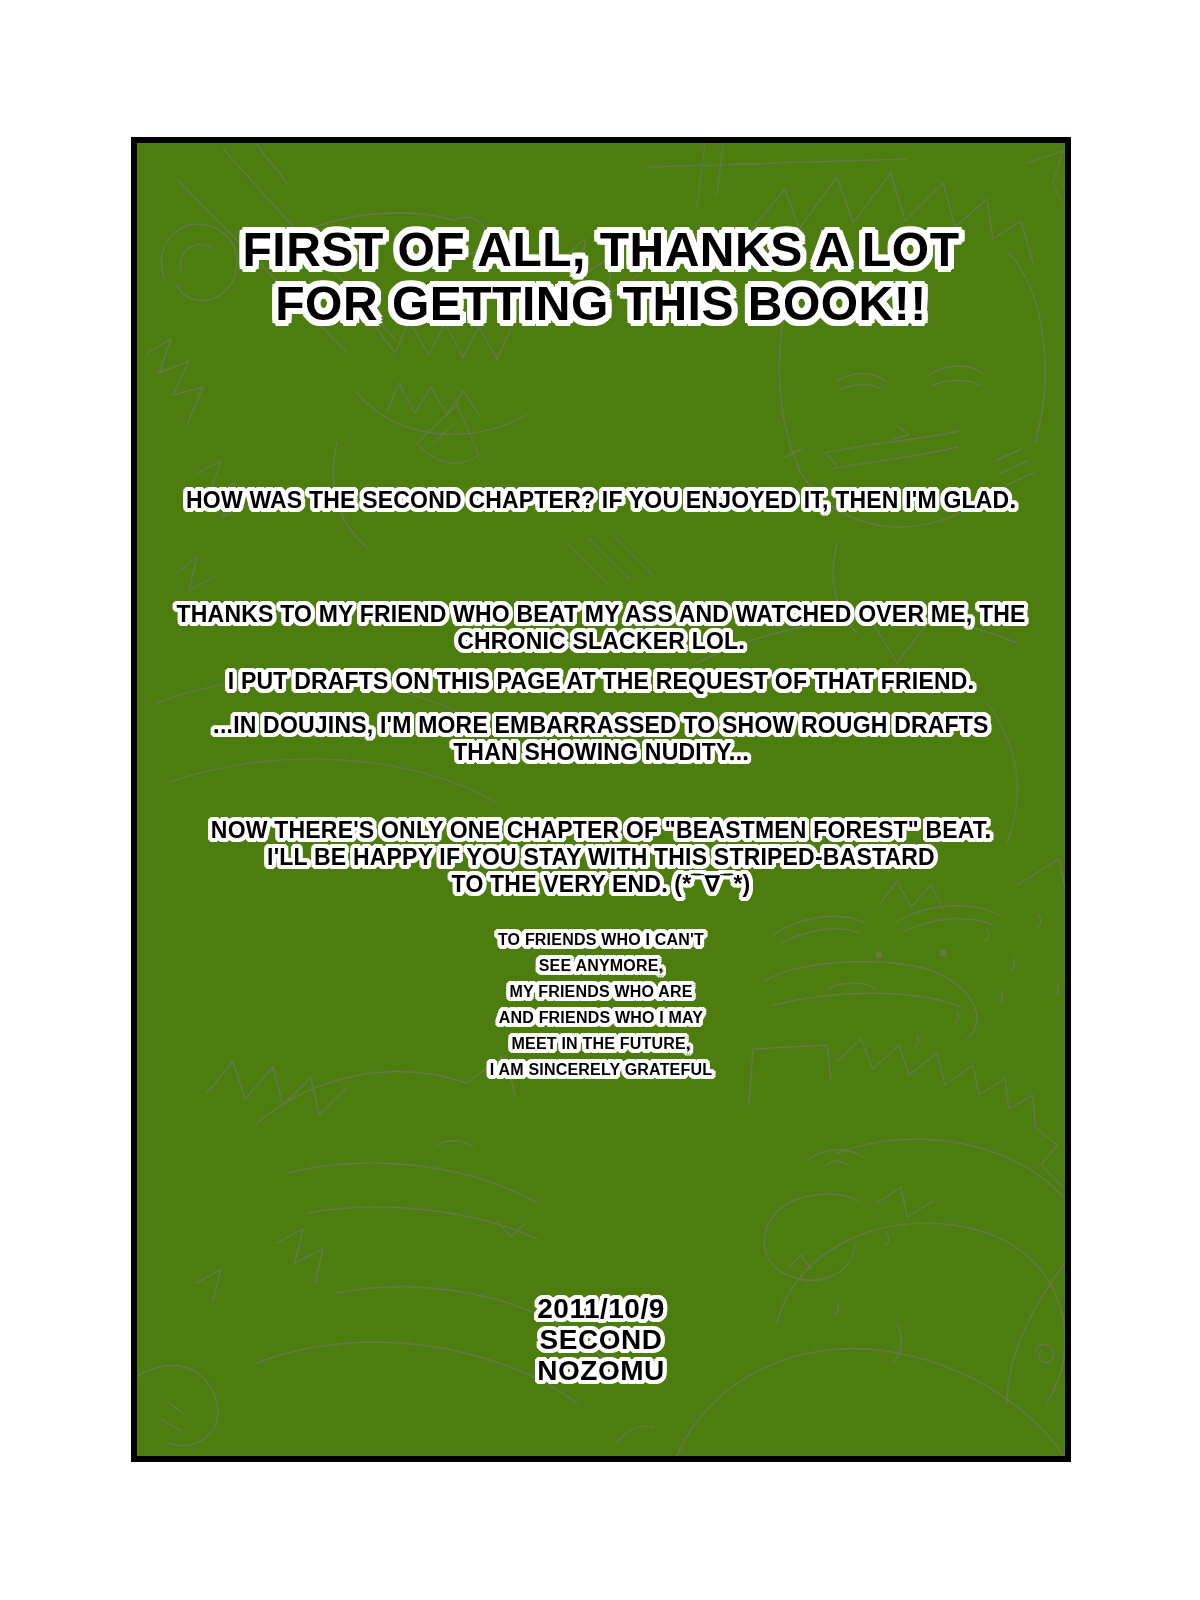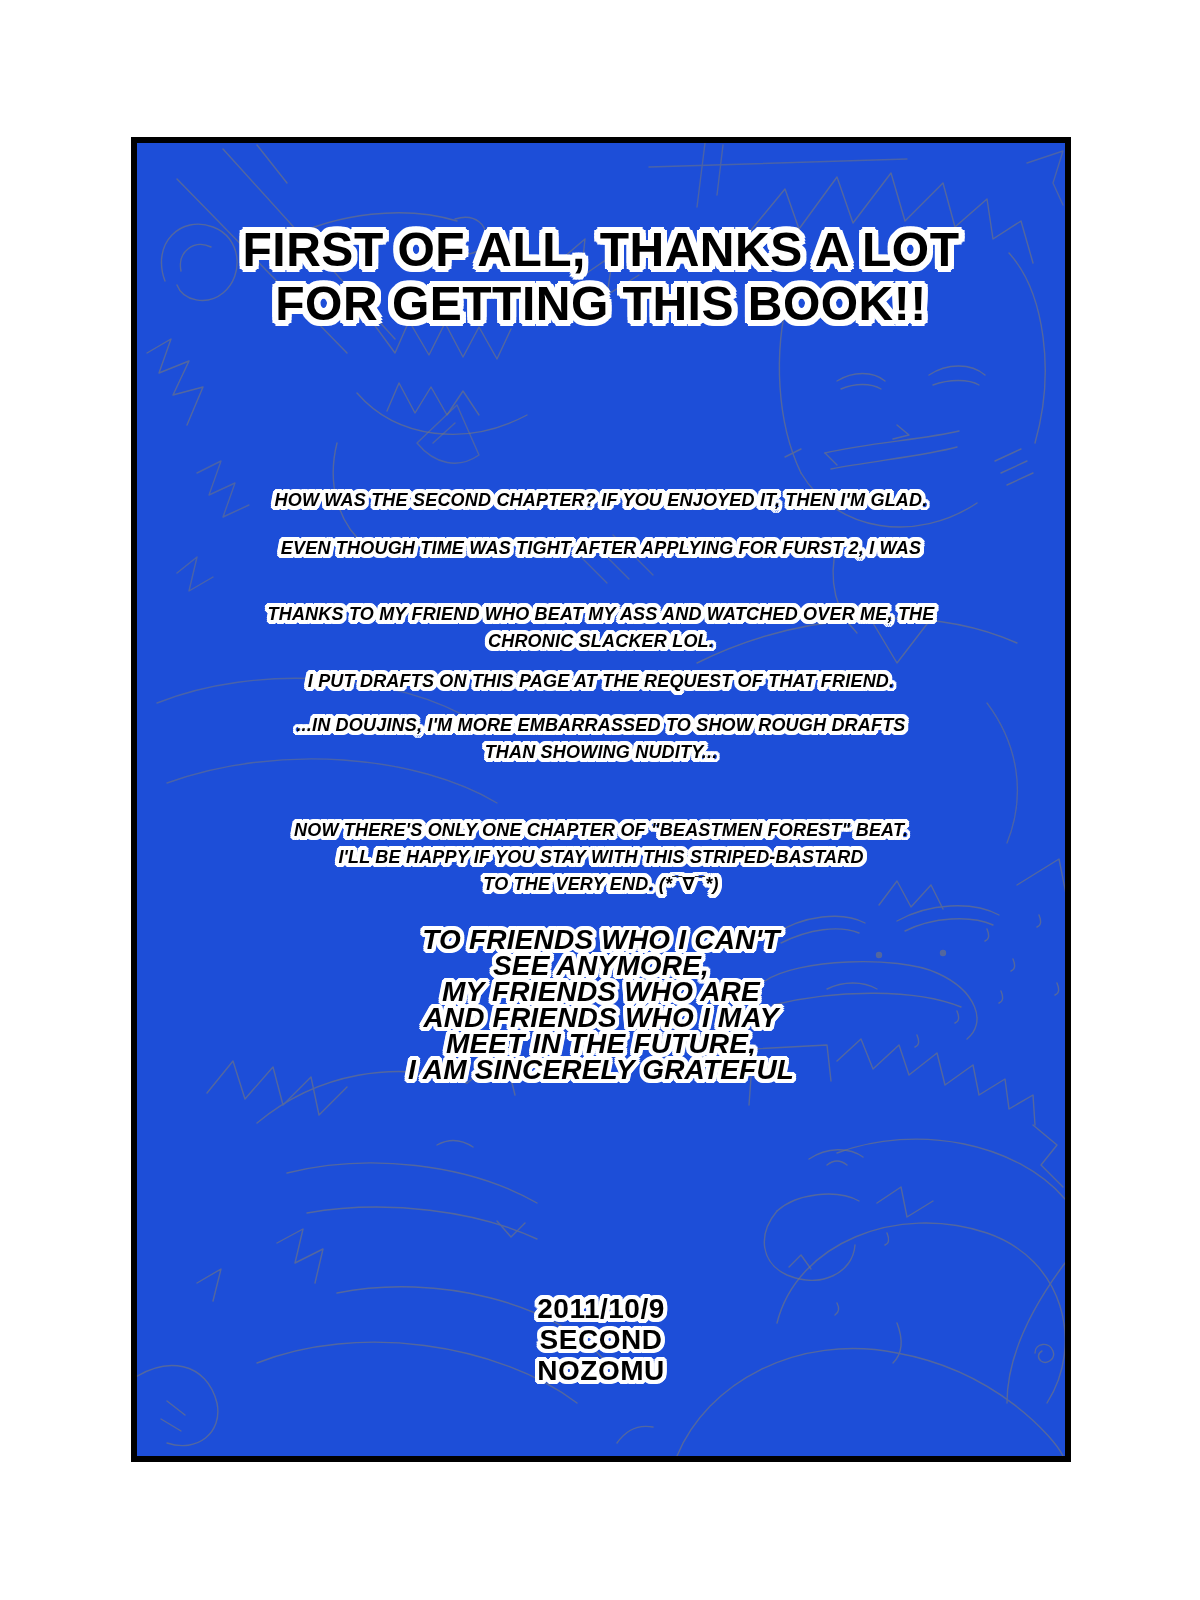--- a/index.html
+++ b/index.html
@@ -3,32 +3,32 @@
 <meta charset="utf-8">
 <style>
   html,body{margin:0;padding:0;}
   body{
     width:1200px;height:1600px;position:relative;background:#ffffff;
     font-family:"Liberation Sans","DejaVu Sans",sans-serif;
     -webkit-font-smoothing:antialiased;
   }
   .panel{
     position:absolute;left:131px;top:137px;width:940px;height:1325px;
-    background:#1d4ed8;border:6px solid #000;box-sizing:border-box;overflow:hidden;
+    background:#4d7c0f;border:6px solid #000;box-sizing:border-box;overflow:hidden;
   }
   .sketch{position:absolute;left:0;top:0;width:928px;height:1313px;}
   .txt{
     position:absolute;left:50%;transform:translateX(-50%);
     text-align:center;color:#000;font-weight:bold;white-space:nowrap;
   }
   .txt div{white-space:nowrap;}
-  .body-size{font-size:18px;line-height:27px;letter-spacing:.2px;font-style:italic;}
+  .body-size{font-size:23px;line-height:27px;letter-spacing:.2px;}
   .title-size{font-size:48px;line-height:54px;letter-spacing:.5px;}
   .sig-size{font-size:28px;line-height:31px;letter-spacing:.5px;}
-  .grat-size{font-size:28px;line-height:26px;letter-spacing:.2px;font-style:italic;}
+  .grat-size{font-size:16px;line-height:26px;letter-spacing:.2px;}
   .o4{text-shadow:
     4px 0 0 #fff,-4px 0 0 #fff,0 4px 0 #fff,0 -4px 0 #fff,
     3px 3px 0 #fff,-3px 3px 0 #fff,3px -3px 0 #fff,-3px -3px 0 #fff,
     4px 2px 0 #fff,-4px 2px 0 #fff,4px -2px 0 #fff,-4px -2px 0 #fff,
     2px 4px 0 #fff,-2px 4px 0 #fff,2px -4px 0 #fff,-2px -4px 0 #fff;}
   .o6{text-shadow:
     6px 0 0 #fff,-6px 0 0 #fff,0 6px 0 #fff,0 -6px 0 #fff,
     4px 4px 0 #fff,-4px 4px 0 #fff,4px -4px 0 #fff,-4px -4px 0 #fff,
     6px 3px 0 #fff,-6px 3px 0 #fff,6px -3px 0 #fff,-6px -3px 0 #fff,
     3px 6px 0 #fff,-3px 6px 0 #fff,3px -6px 0 #fff,-3px -6px 0 #fff;}
@@ -158,21 +158,20 @@
   <div class="txt title-size o6 pos-title">
     <div>FIRST OF ALL, THANKS A LOT</div>
     <div>FOR GETTING THIS BOOK!!</div>
   </div>
 
   <div class="txt body-size o4 pos-p1">
     <div>HOW WAS THE SECOND CHAPTER?  IF YOU ENJOYED IT, THEN I'M GLAD.</div>
   </div>
 
   <div class="txt body-size o4 pos-p2">
-    <div>EVEN THOUGH TIME WAS TIGHT AFTER APPLYING FOR FURST 2, I WAS</div>
   </div>
 
   <div class="txt body-size o4 pos-p3">
     <div>THANKS TO MY FRIEND WHO BEAT MY ASS AND WATCHED OVER ME, THE</div>
     <div>CHRONIC SLACKER LOL.</div>
   </div>
 
   <div class="txt body-size o4 pos-p4">
     <div>I PUT DRAFTS ON THIS PAGE AT THE REQUEST OF THAT FRIEND.</div>
   </div>

